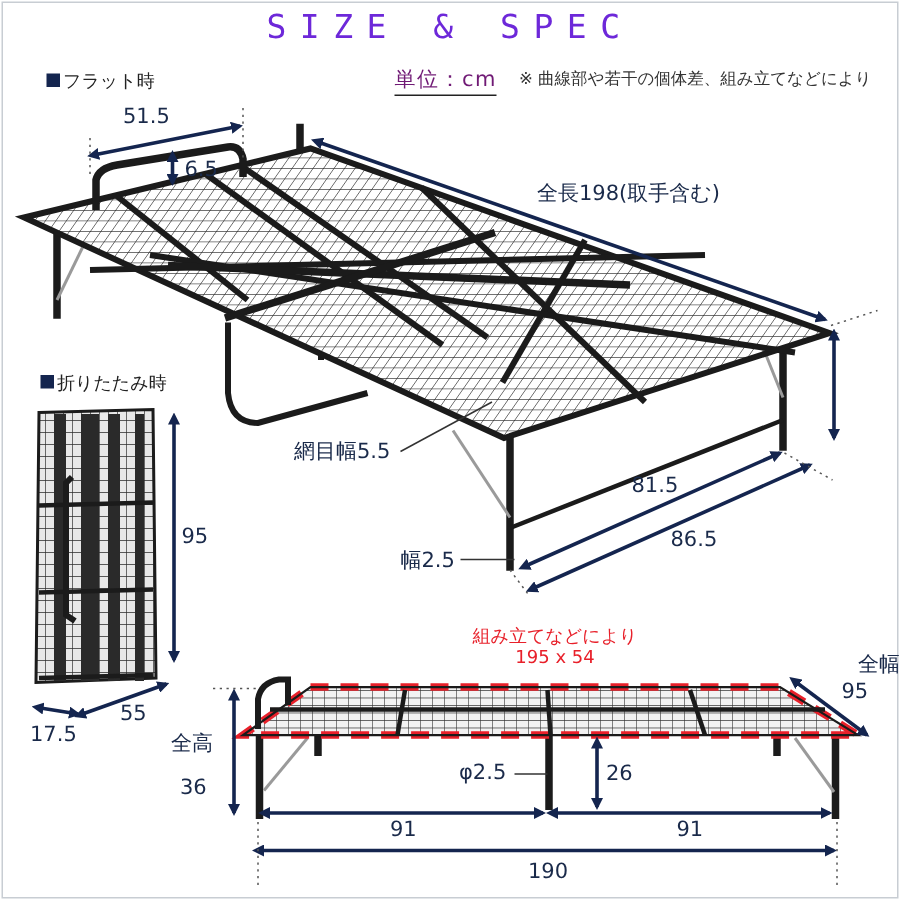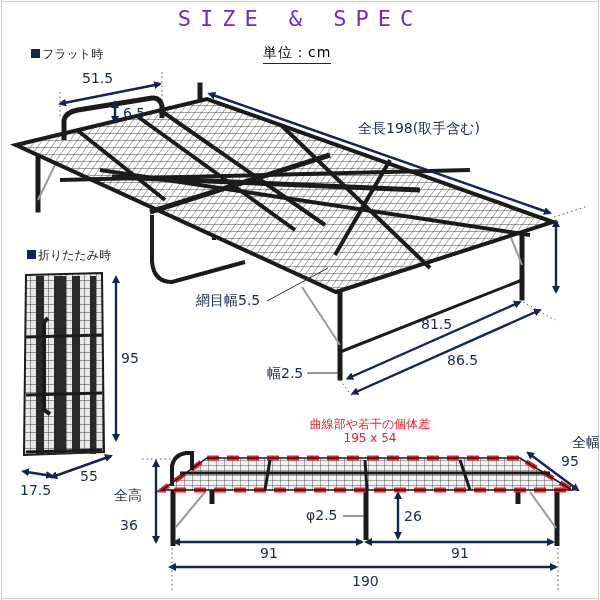--- a/index.html
+++ b/index.html
@@ -5,21 +5,21 @@
   html, body { margin: 0; padding: 0; background: #ffffff; }
   body { width: 600px; height: 600px; position: relative; overflow: hidden;
          font-family: "DejaVu Sans", "Liberation Sans", sans-serif; color: #1a2a4a; }
   .frame { position: absolute; left: 1px; top: 1px; width: 596px; height: 596px;
            border: 1px solid #c8cdd3; }
   .abs { position: absolute; white-space: nowrap; }
   .title { left: 0; width: 600px; top: 6px; text-align: center; font-family: "DejaVu Sans Mono", "Liberation Mono", monospace;
            font-size: 22px; letter-spacing: 9px; color: #6d28d9; font-weight: normal; }
   .section { font-size: 12px; color: #222; }
   .section .sq { display: inline-block; width: 9px; height: 9px; background: #14254f; margin-right: 2px; vertical-align: 0; }
-  .unit { left: 263px; top: 44px; font-size: 14px; color: #000000; border-bottom: 1.5px solid #222; padding-bottom: 1px; letter-spacing: 1px; }
+  .unit { left: 263px; top: 44px; font-size: 14px; color: #701a75; border-bottom: 1.5px solid #222; padding-bottom: 1px; letter-spacing: 1px; }
   .note { left: 346px; top: 45px; font-size: 11px; line-height: 16px; color: #333; }
   .note .l2, .note .l3 { padding-left: 11px; display: block; }
   .dim { font-size: 13px; color: #1a2a4a; }
   .dim-lg { font-size: 14px; }
   .red { color: #e8202a; font-size: 12px; text-align: center; line-height: 14px; }
   svg { position: absolute; left: 0; top: 0; }
 </style>
 </head>
 <body>
 
@@ -27,20 +27,21 @@
 
 <div class="abs title">SIZE &amp; SPEC</div>
 
 <div class="abs section" style="left:31px; top:46px;">
   <span class="sq"></span><span>フラット時</span>
 </div>
 
 <div class="abs unit">単位：cm</div>
 
 <div class="abs note">
+  <span>※ 曲線部や若干の個体差、組み立てなどにより</span>
 </div>
 
 <svg width="600" height="600" viewBox="0 0 600 600">
   <defs>
     <pattern id="mesh" width="7" height="7" patternUnits="userSpaceOnUse" patternTransform="skewX(-35)">
       <rect width="7" height="7" fill="#ffffff"></rect>
       <path d="M0 0 H7 M0 0 V7" stroke="#2a2a2a" stroke-width="0.9"></path>
     </pattern>
     <pattern id="meshv" width="6" height="8" patternUnits="userSpaceOnUse">
       <rect width="6" height="8" fill="#e8e8e8"></rect>
@@ -183,21 +184,21 @@
 <div class="abs dim dim-lg" style="left:447px; top:352px;">86.5</div>
 <div class="abs dim dim-lg" style="left:267px; top:365px;">幅2.5</div>
 
 <div class="abs section" style="left:27px; top:247px;">
   <span class="sq"></span><span>折りたたみ時</span>
 </div>
 <div class="abs dim dim-lg" style="left:121px; top:350px;">95</div>
 <div class="abs dim dim-lg" style="left:80px; top:468px;">55</div>
 <div class="abs dim dim-lg" style="left:20px; top:482px;">17.5</div>
 
-<div class="abs red" style="left:300px; top:417px; width:140px;">曲線部や若干の個体差</div>
+<div class="abs red" style="left:300px; top:417px; width:140px;">組み立てなどにより</div>
 <div class="abs red" style="left:300px; top:431px; width:140px;">195 x 54</div>
 <div class="abs dim dim-lg" style="left:556px; top:434px;margin-left:16px;">全幅</div>
 <div class="abs dim dim-lg" style="left:561px; top:453px;">95</div>
 <div class="abs dim dim-lg" style="left:114px; top:487px;">全高</div>
 <div class="abs dim dim-lg" style="left:120px; top:507px;margin-top:10px;">36</div>
 <div class="abs dim dim-lg" style="left:306px; top:507px;">φ2.5</div>
 <div class="abs dim dim-lg" style="left:404px; top:508px;">26</div>
 <div class="abs dim dim-lg" style="left:260px; top:545px;">91</div>
 <div class="abs dim dim-lg" style="left:451px; top:545px;">91</div>
 <div class="abs dim dim-lg" style="left:352px; top:573px;">190</div>

